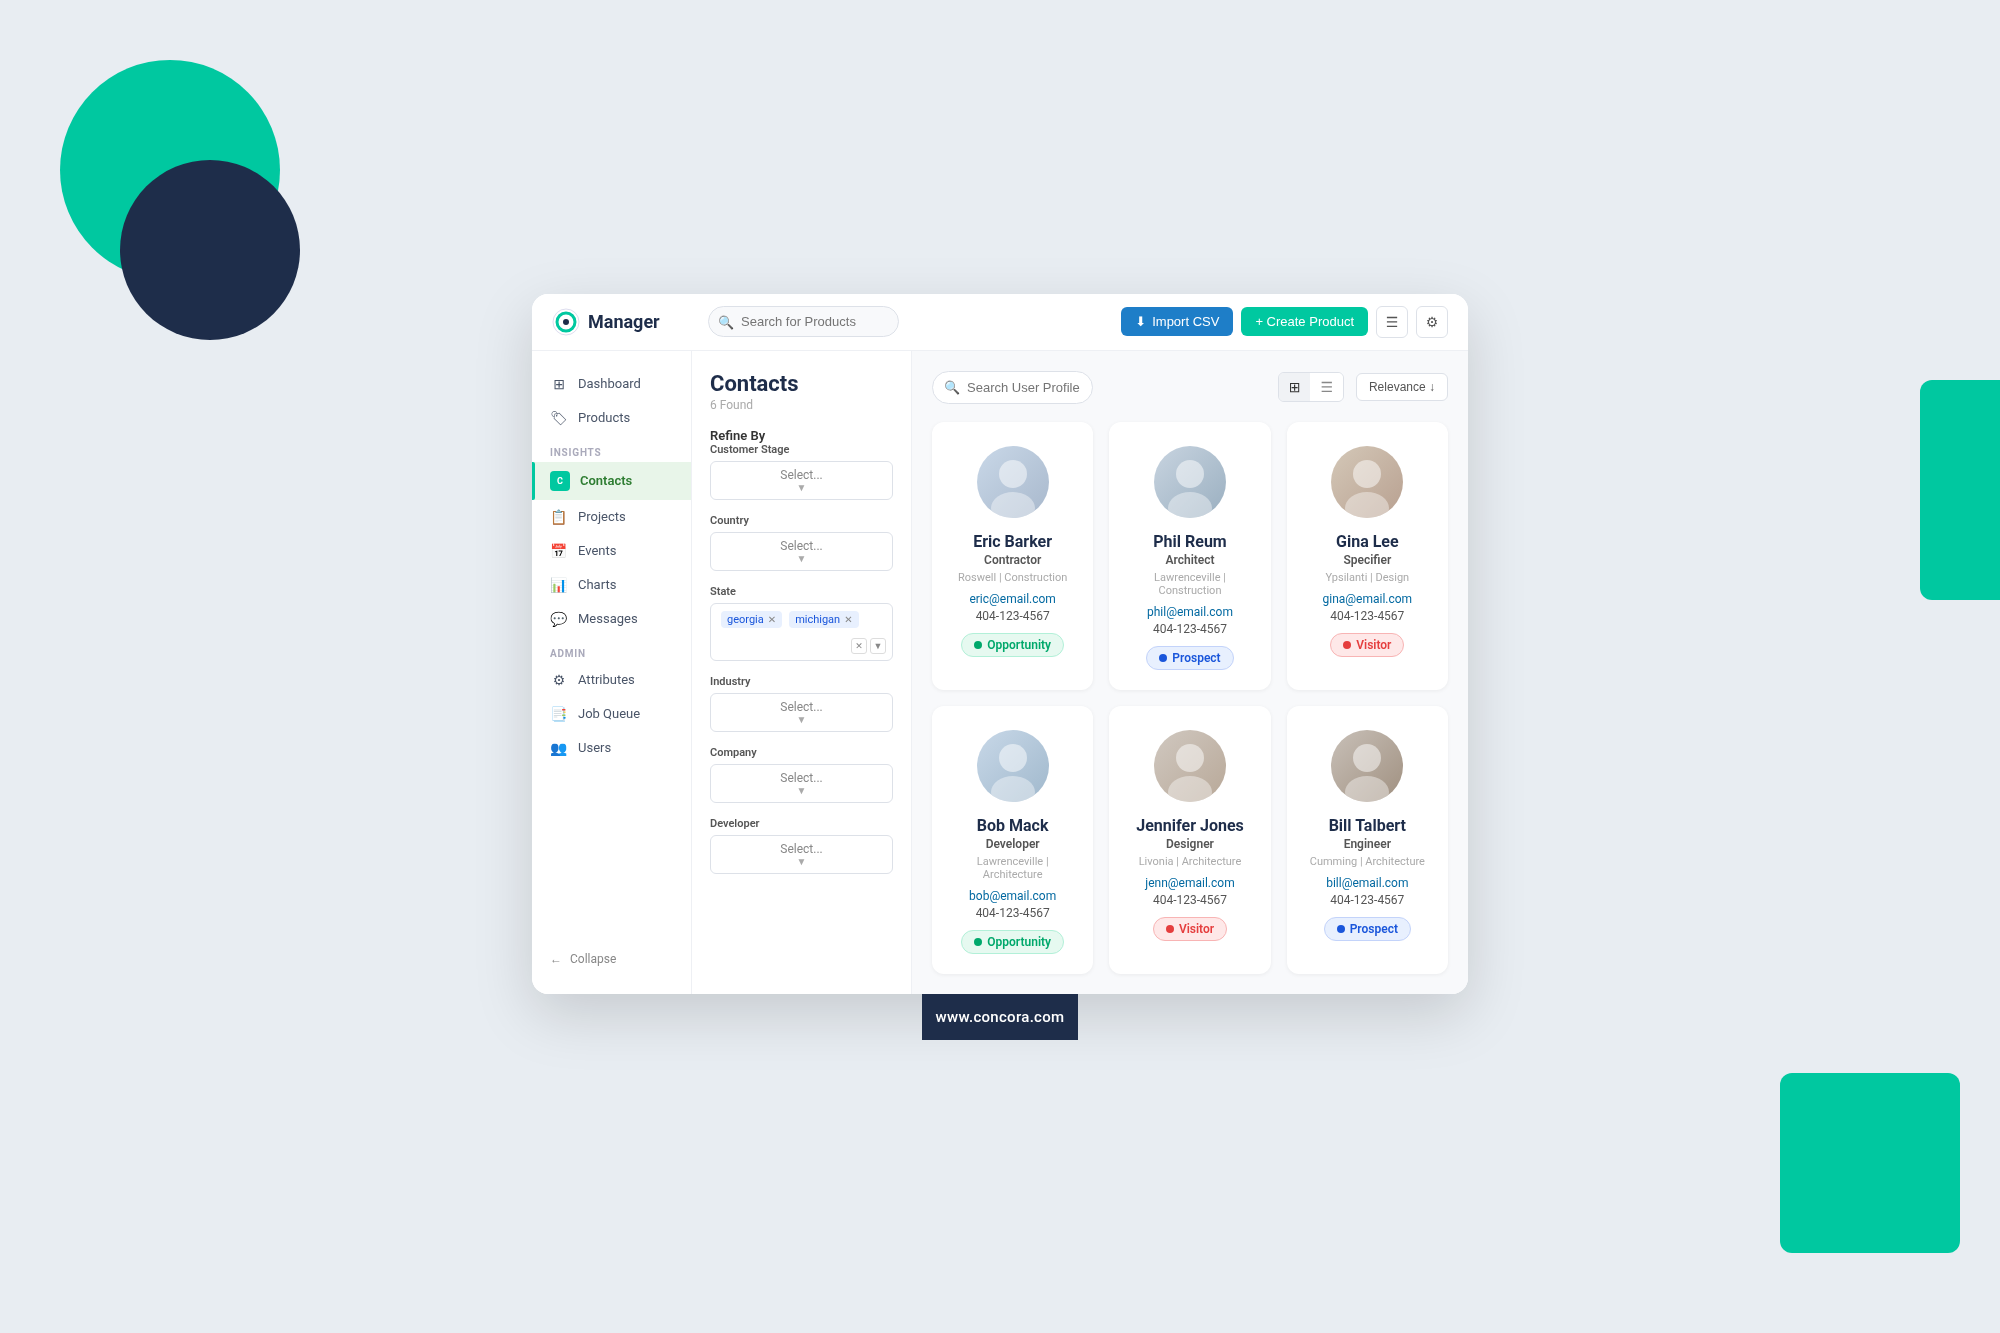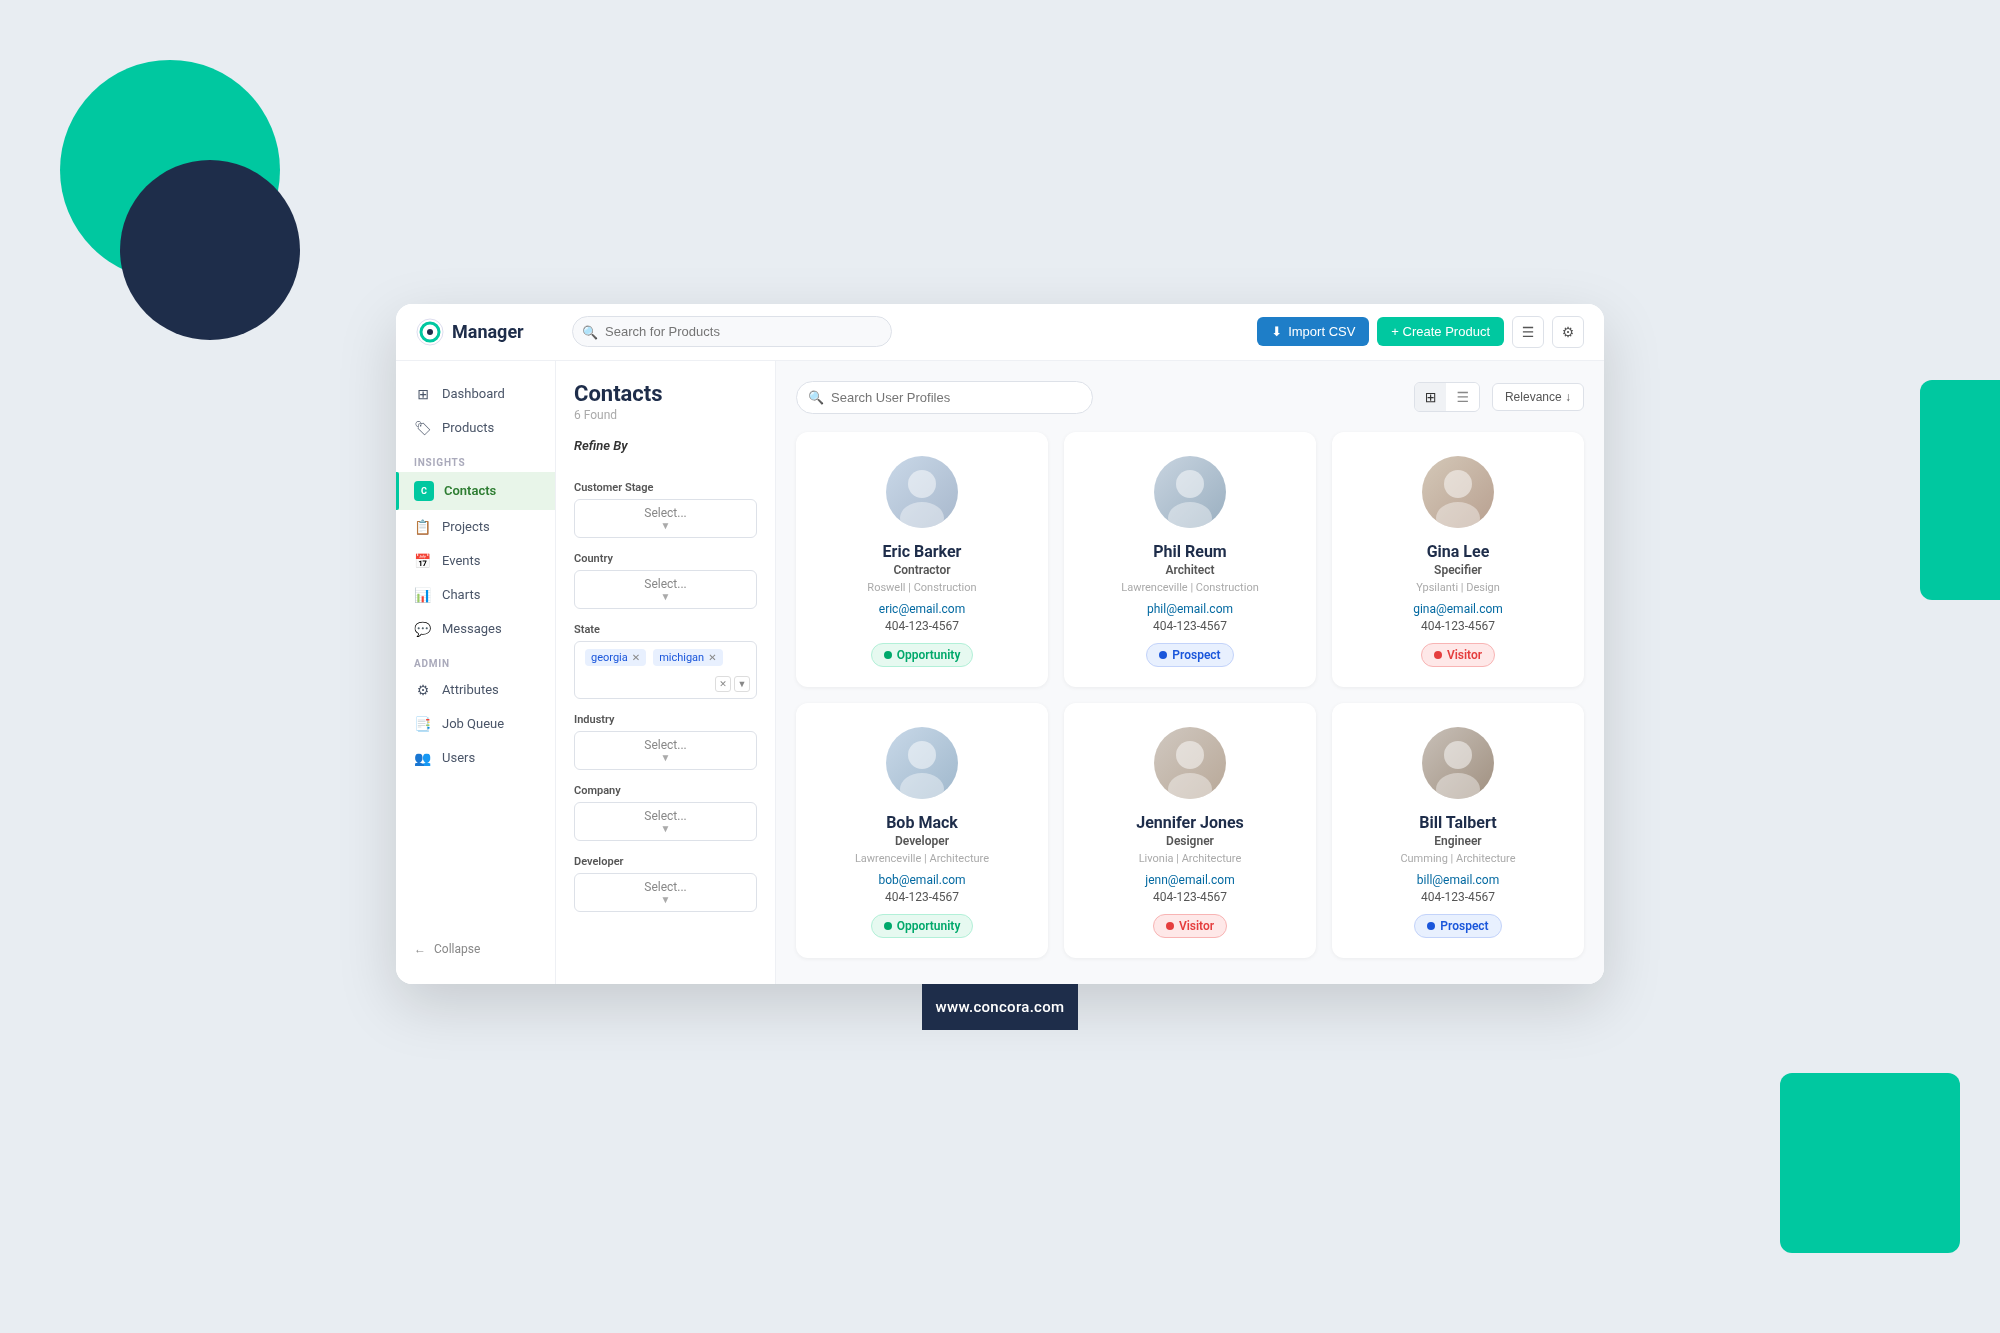--- a/index.html
+++ b/index.html
@@ -51,21 +51,21 @@
       border-radius: 12px;
       bottom: 80px;
       right: 40px;
     }
 
     
     .app-window {
       background: #fff;
       border-radius: 16px;
       box-shadow: 0 20px 60px rgba(0,0,0,0.15);
-      width: 1208px;
+      width: 936px;
       min-height: 680px;
       display: flex;
       flex-direction: column;
       overflow: hidden;
       position: relative;
       z-index: 10;
     }
 
     
     .topbar {
@@ -259,22 +259,21 @@
     .filters-count {
       font-size: 12px;
       color: #aaa;
       margin-top: 2px;
       margin-bottom: 16px;
     }
     .refine-by {
       font-size: 13px;
       font-weight: 600;
       color: #333;
-      margin-bottom: 28px;
-      font-style: italic;
+      margin-bottom: 0;
     }
     .filter-group {
       margin-bottom: 14px;
     }
     .filter-label {
       font-size: 11px;
       font-weight: 600;
       color: #555;
       margin-bottom: 5px;
       text-transform: none;

